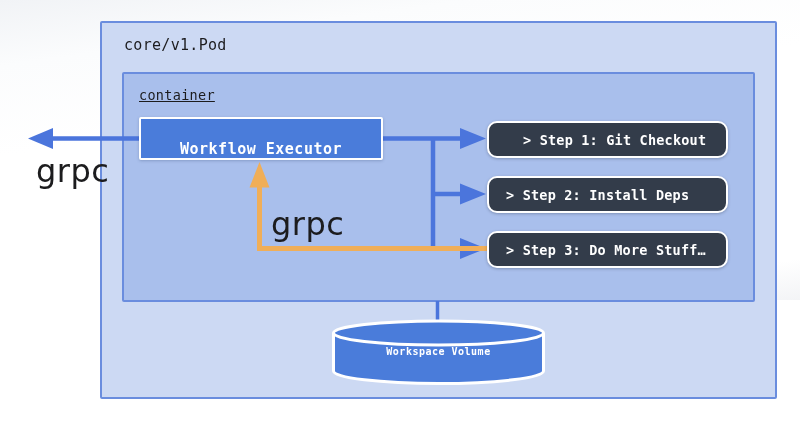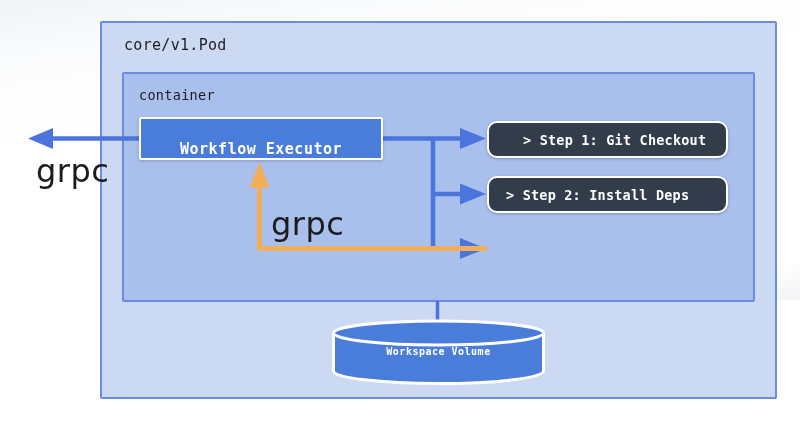--- a/index.html
+++ b/index.html
@@ -25,21 +25,21 @@
     position:absolute;left:22px;top:13px;
     font-size:15px;font-weight:500;color:var(--text_dark);letter-spacing:.3px;
   }
   .container-box{
     position:absolute;left:20px;top:49px;width:633px;height:230px;
     background:var(--container_fill);border:2px solid var(--pod_border);
     border-radius:2px;box-sizing:border-box;
   }
   .container-label{
     position:absolute;left:15px;top:13px;
-    font-size:13.5px;color:var(--text_dark);letter-spacing:.3px;
+    font-size:13.5px;color:var(--text_dark);letter-spacing:.3px;text-decoration:underline;
   }
   .edges-svg{position:absolute;left:0;top:0;z-index:2;}
   .blue-line{stroke:var(--blue_arrow);stroke-width:4.5;fill:none;}
   .blue-head{fill:var(--blue_arrow);stroke:none;}
   .thin-blue{stroke:var(--blue_arrow);stroke-width:3.5;fill:none;}
   .orange-line{stroke:var(--orange_arrow);stroke-width:5;fill:none;}
   .orange-head{fill:var(--orange_arrow);stroke:none;}
   .node{position:absolute;box-sizing:border-box;z-index:3;}
   .executor{
     left:139px;top:117px;width:244px;height:43px;
@@ -110,20 +110,23 @@
   <div class="node executor">
     <span>Workflow Executor</span>
   </div>
 
   <div class="node step step1">
     <span>&gt; Step 1: Git Checkout</span>
   </div>
   <div class="node step step2">
     <span>&gt; Step 2: Install Deps</span>
   </div>
+  <div class="node step step3">
+    <span>&gt; Step 3: Do More Stuff…</span>
+  </div>
 
   <div class="node cylinder">
     <svg width="217" height="67" viewBox="0 0 217 67">
       <path class="cyl-body" d="M3.5 14 L3.5 52 A105 12.5 0 0 0 213.5 52 L213.5 14"></path>
       <ellipse class="cyl-body" cx="108.5" cy="14" rx="105" ry="12"></ellipse>
     </svg>
     <div class="cylinder-label">Workspace Volume</div>
   </div>
 
   <div class="grpc-label grpc-out">grpc</div>

